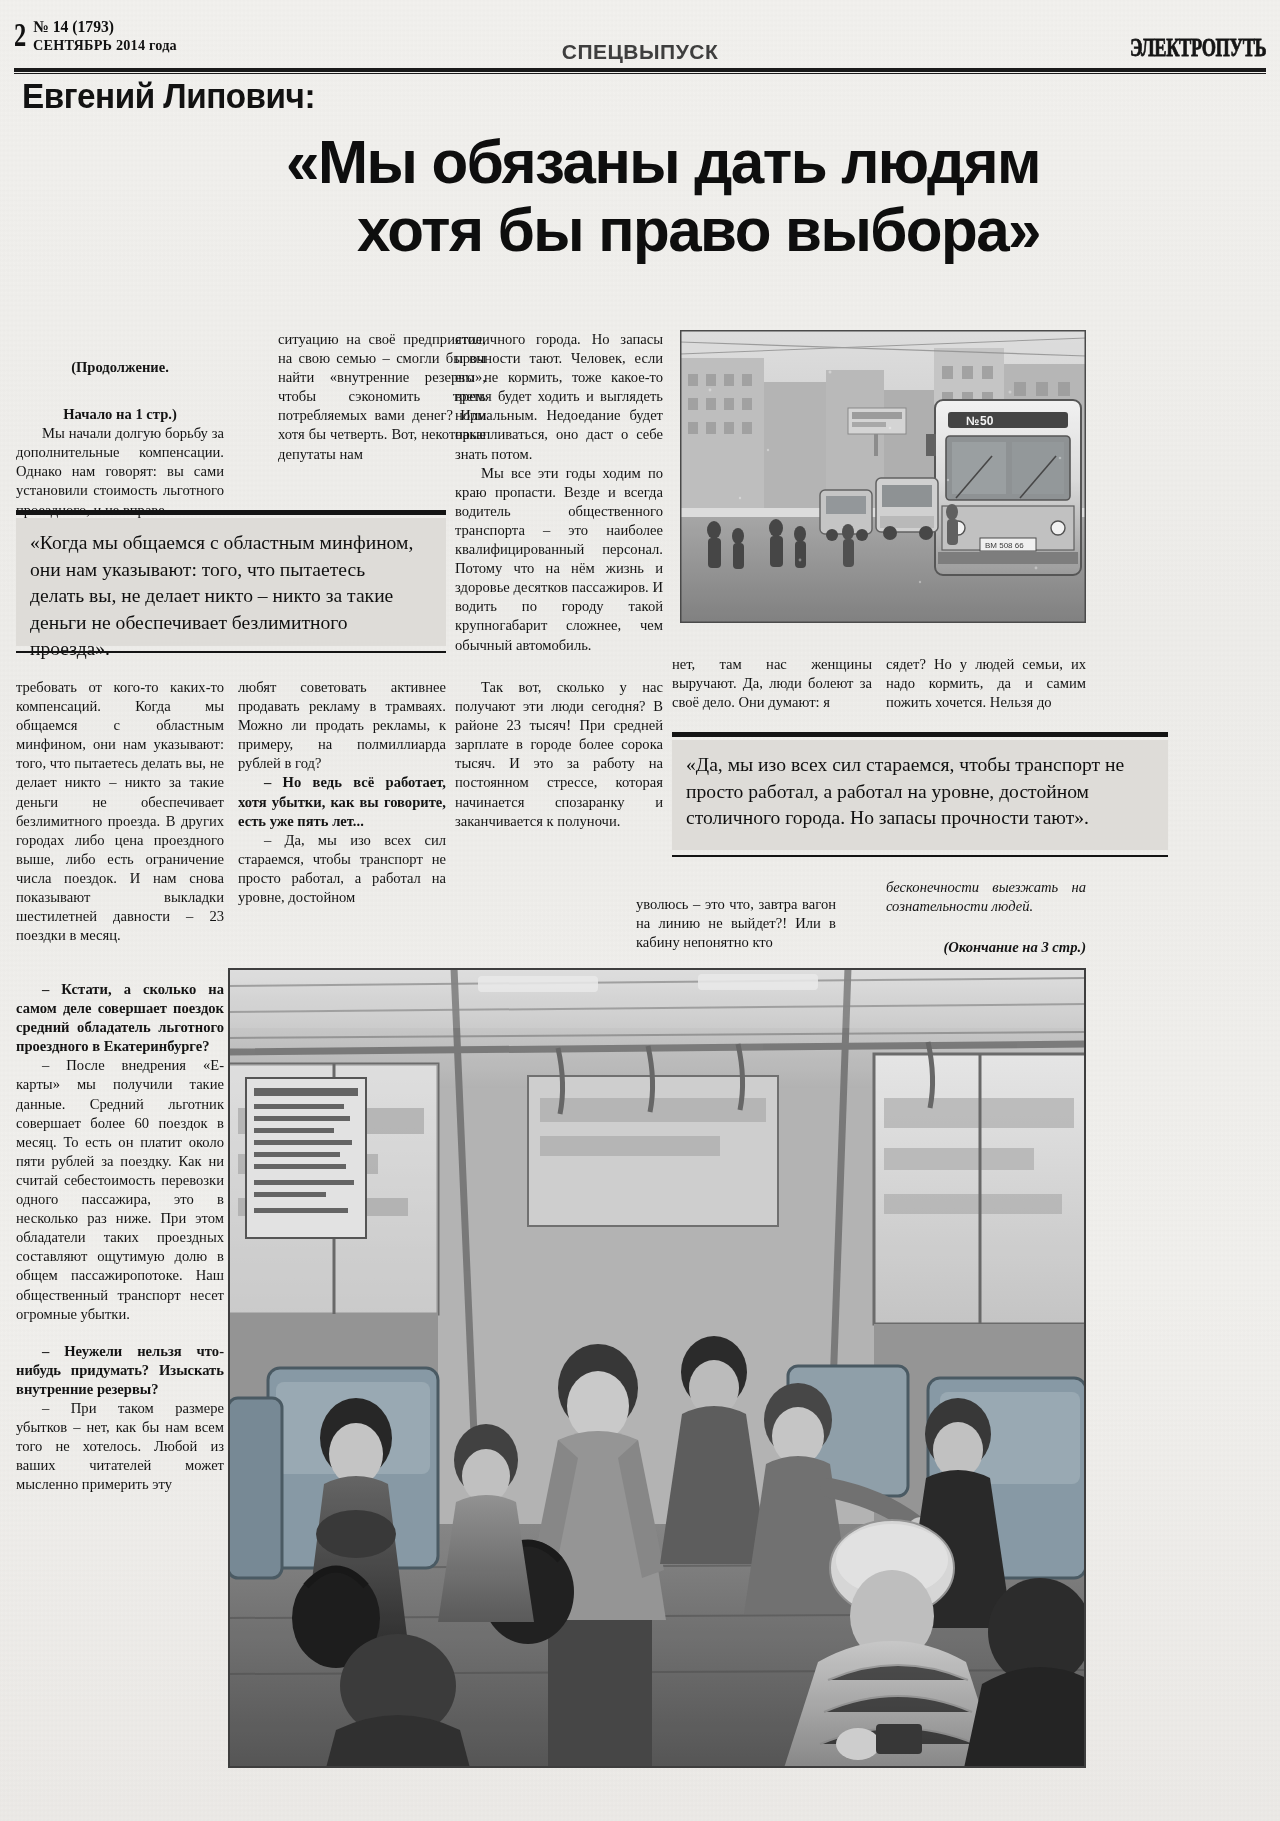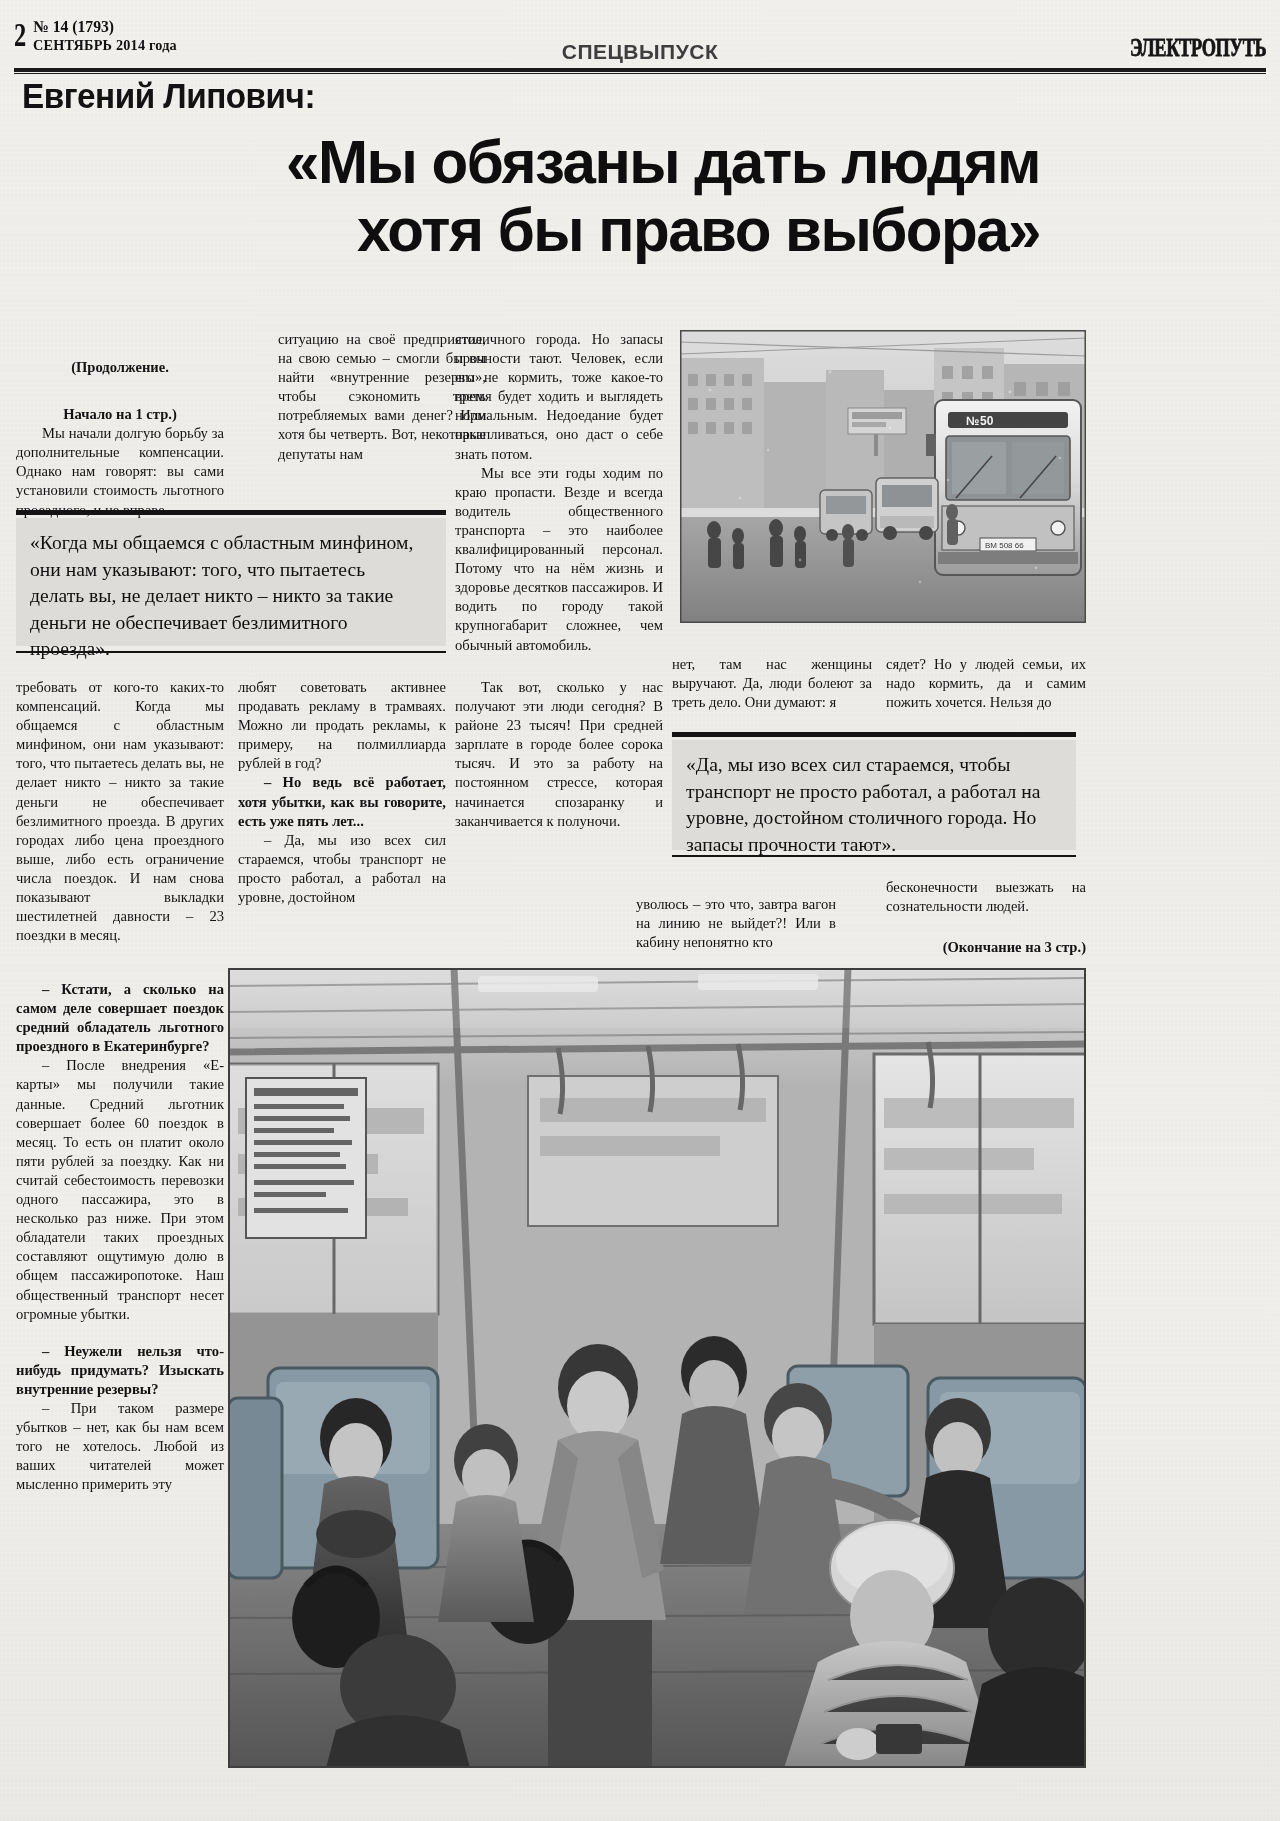--- a/index.html
+++ b/index.html
@@ -161,21 +161,21 @@
   #col3a { left: 455px; top: 330px; width: 208px; }
 
   #col1b { left: 16px;  top: 678px; width: 208px; }
   #col2b { left: 238px; top: 678px; width: 208px; }
   #col3b { left: 455px; top: 678px; width: 208px; }
 
   #col4b { left: 672px; top: 655px; width: 200px; }
   #col5b { left: 886px; top: 655px; width: 200px; }
 
   #col4c { left: 636px; top: 878px; width: 200px; margin-top: 17px; }
-  #col5c { left: 886px; top: 878px; width: 200px; }
+  #col5c { left: 886px; top: 878px; width: 200px; font-style: italic; }
 
   #col1c { left: 16px;  top: 980px; width: 208px; }
 
   
   .pullquote {
     position: absolute;
     background: #dedcd8;
     font-family: "Liberation Serif", serif;
     font-size: 19.6px;
     line-height: 26.6px;
@@ -193,21 +193,21 @@
   }
   .pullquote::after {
     content: "";
     position: absolute;
     left: 0; bottom: -7px;
     width: 100%;
     height: 2px;
     background: #141414;
   }
   #pq1 { left: 16px; top: 518px; width: 430px; height: 128px; }
-  #pq2 { left: 672px; top: 740px; width: 404px; height: 110px; }
+  #pq2 { left: 672px; top: 740px; width: 496px; height: 110px; }
 
   
   .photo {
     position: absolute;
     overflow: hidden;
     background: #8d8d8d;
   }
   #photo1 { left: 680px; top: 330px; width: 406px; height: 293px; }
   #photo2 { left: 228px; top: 968px; width: 858px; height: 800px; }
 
@@ -417,21 +417,21 @@
     <p class="noind">любят советовать активнее продавать рекламу в трамваях. Можно ли продать рекламы, к примеру, на полмиллиарда рублей в год?</p>
     <p class="bold">– Но ведь всё работает, хотя убытки, как вы говорите, есть уже пять лет...</p>
     <p>– Да, мы изо всех сил стараемся, чтобы транспорт не просто работал, а работал на уровне, достойном</p>
   </div>
 
   <div class="col" id="col3b">
     <p>Так вот, сколько у нас получают эти люди сегодня? В районе 23 тысяч! При средней зарплате в городе более сорока тысяч. И это за работу на постоянном стрессе, которая начинается спозаранку и заканчивается к полуночи.</p>
   </div>
 
   <div class="col" id="col4b">
-    <p class="noind">нет, там нас женщины выручают. Да, люди болеют за треть дело. Они думают: я</p>
+    <p class="noind">нет, там нас женщины выручают. Да, люди болеют за своё дело. Они думают: я</p>
   </div>
 
   <div class="col" id="col5b">
     <p class="noind">сядет? Но у людей семьи, их надо кормить, да и самим пожить хочется. Нельзя до</p>
   </div>
 
   <div class="pullquote" id="pq2">
     <span>«Да, мы изо всех сил стараемся, чтобы транспорт не просто работал, а работал на уровне, достойном столичного города. Но запасы прочности тают».</span>
   </div>
 

